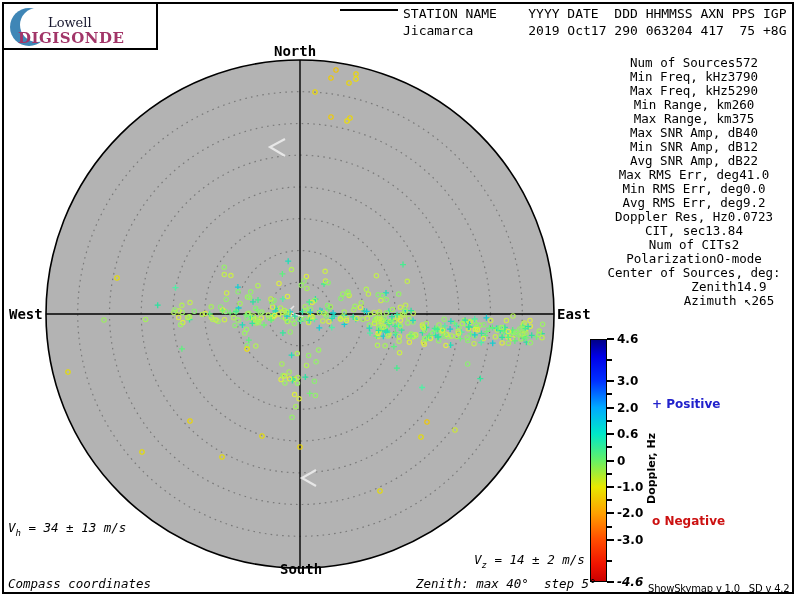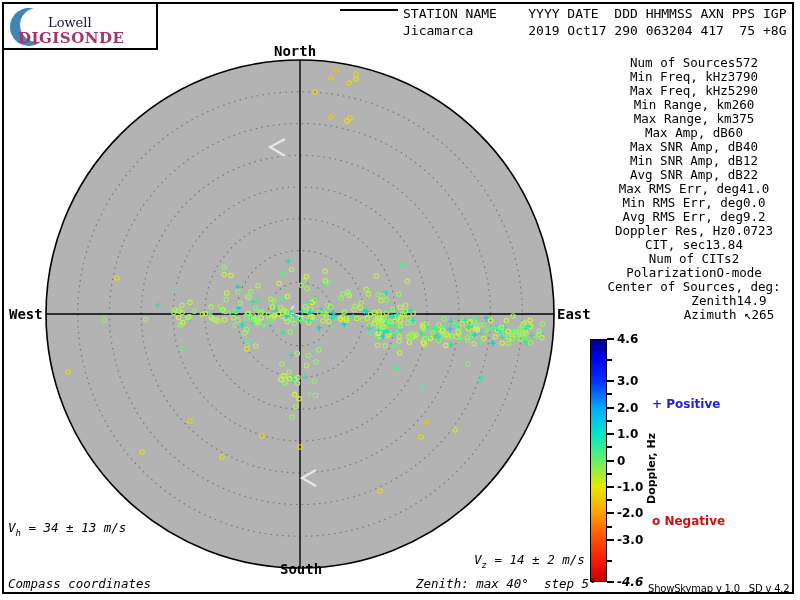--- a/index.html
+++ b/index.html
@@ -566,21 +566,20 @@
 
   <pre class="header-table"><span>STATION NAME    YYYY DATE  DDD HHMMSS AXN PPS IGP</span>
 <span>Jicamarca       2019 Oct17 290 063204 417  75 +8G</span></pre>
 
   <div id="stats-panel">
       <div class="srow"><span class="lab">Num of Sources</span><span class="val">572</span></div>
       <div class="srow"><span class="lab">Min Freq, kHz</span><span class="val">3790</span></div>
       <div class="srow"><span class="lab">Max Freq, kHz</span><span class="val">5290</span></div>
       <div class="srow"><span class="lab">Min Range, km</span><span class="val">260</span></div>
       <div class="srow"><span class="lab">Max Range, km</span><span class="val">375</span></div>
-      <div class="srow"><span class="lab">Max Amp, dB</span><span class="val">60</span></div>
       <div class="srow"><span class="lab">Max SNR Amp, dB</span><span class="val">40</span></div>
       <div class="srow"><span class="lab">Min SNR Amp, dB</span><span class="val">12</span></div>
       <div class="srow"><span class="lab">Avg SNR Amp, dB</span><span class="val">22</span></div>
       <div class="srow"><span class="lab">Max RMS Err, deg</span><span class="val">41.0</span></div>
       <div class="srow"><span class="lab">Min RMS Err, deg</span><span class="val">0.0</span></div>
       <div class="srow"><span class="lab">Avg RMS Err, deg</span><span class="val">9.2</span></div>
       <div class="srow"><span class="lab">Doppler Res, Hz</span><span class="val">0.0723</span></div>
       <div class="srow"><span class="lab">CIT, sec</span><span class="val">13.84</span></div>
       <div class="srow"><span class="lab">Num of CITs</span><span class="val">2</span></div>
       <div class="srow"><span class="lab">Polarization</span><span class="val">O-mode</span></div>
@@ -599,21 +598,21 @@
   <div class="ital" id="vz-line"><span>V</span><sub>z</sub><span> = 14 ± 2 m/s</span></div>
   <div class="ital" id="zenith-note">Zenith: max 40°  step 5°</div>
   <div id="version-line">ShowSkymap v 1.0   SD v 4.2</div>
 <div class="tick" style="left: 607px; width: 7px; top: 338px;"></div>
     <div class="ticklab" style="left: 617px; top: 339px;">4.6</div>
     <div class="tick" style="left: 607px; width: 7px; top: 380.261px;"></div>
     <div class="ticklab" style="left: 617px; top: 381.261px;">3.0</div>
     <div class="tick" style="left: 607px; width: 7px; top: 406.674px;"></div>
     <div class="ticklab" style="left: 617px; top: 407.674px;">2.0</div>
     <div class="tick" style="left: 607px; width: 7px; top: 433.087px;"></div>
-    <div class="ticklab" style="left: 617px; top: 434.087px;">1.0</div>
+    <div class="ticklab" style="left: 617px; top: 434.087px;">0.6</div>
     <div class="tick" style="left: 607px; width: 7px; top: 459.5px;"></div>
     <div class="ticklab" style="left: 617px; top: 460.5px;">0</div>
     <div class="tick" style="left: 607px; width: 7px; top: 485.913px;"></div>
     <div class="ticklab" style="left: 617px; top: 486.913px;">-1.0</div>
     <div class="tick" style="left: 607px; width: 7px; top: 512.326px;"></div>
     <div class="ticklab" style="left: 617px; top: 513.326px;">-2.0</div>
     <div class="tick" style="left: 607px; width: 7px; top: 538.739px;"></div>
     <div class="ticklab" style="left: 617px; top: 539.739px;">-3.0</div>
     <div class="tick" style="left: 607px; width: 7px; top: 581px;"></div>
     <div class="ticklab" style="left: 617px; top: 582px; font-style: italic;">-4.6</div>

